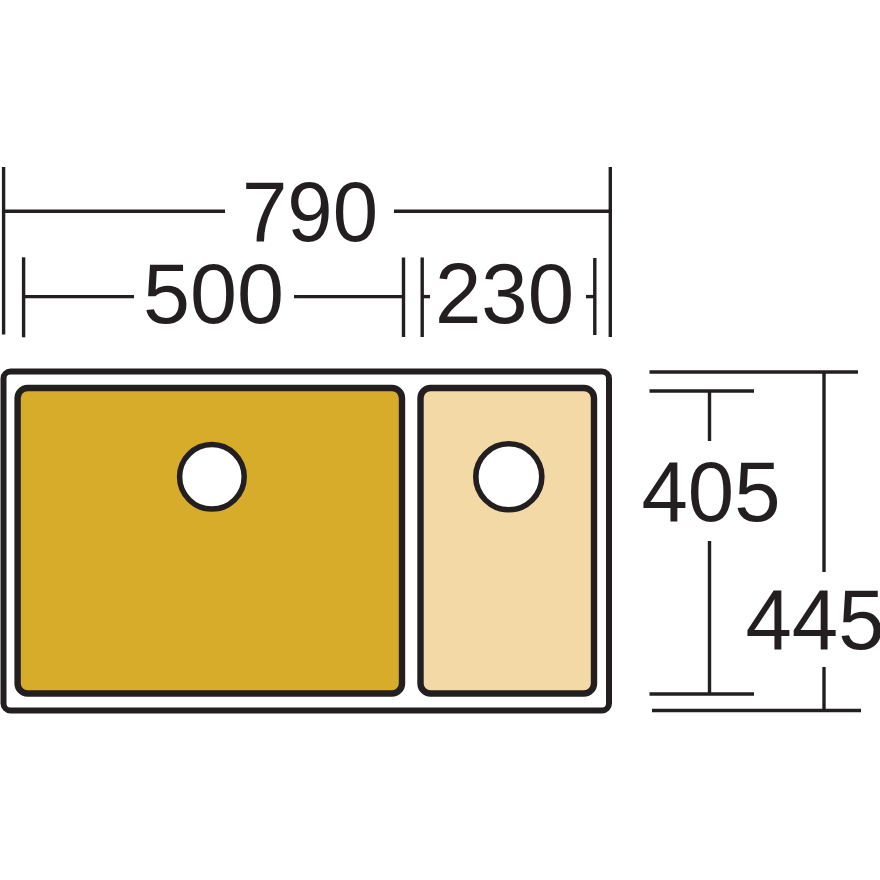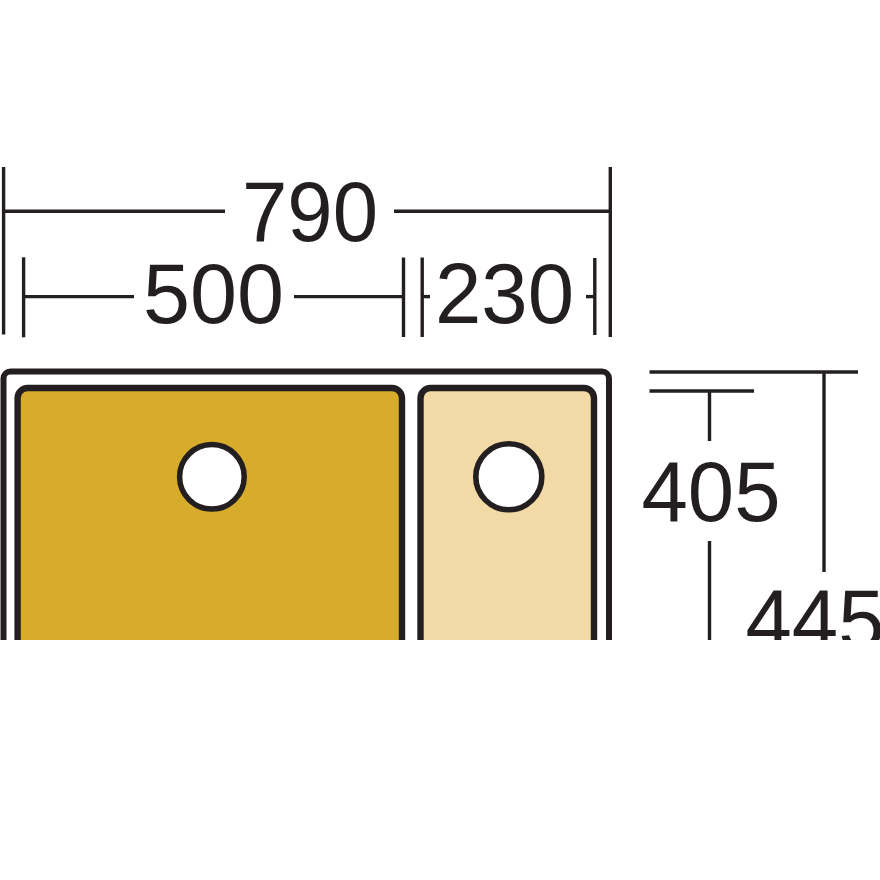--- a/index.html
+++ b/index.html
@@ -1,16 +1,16 @@
 <!DOCTYPE html>
 <html><head>
 <meta charset="utf-8">
 <style>
   html,body{margin:0;padding:0;background:#ffffff;}
-  #canvas{width:880px;height:640px;position:relative;background:#ffffff;}
+  #canvas{width:880px;height:880px;position:relative;background:#ffffff;}
   text{font-family:"Liberation Sans",sans-serif;fill:#231F20;}
 </style>
 </head>
 <body>
 <div id="canvas">
 <svg width="880" height="880" viewBox="0 0 880 880" xmlns="http://www.w3.org/2000/svg">
 
   <g>
         <rect x="0" y="0" width="880" height="880" fill="#ffffff"></rect>
       </g>

